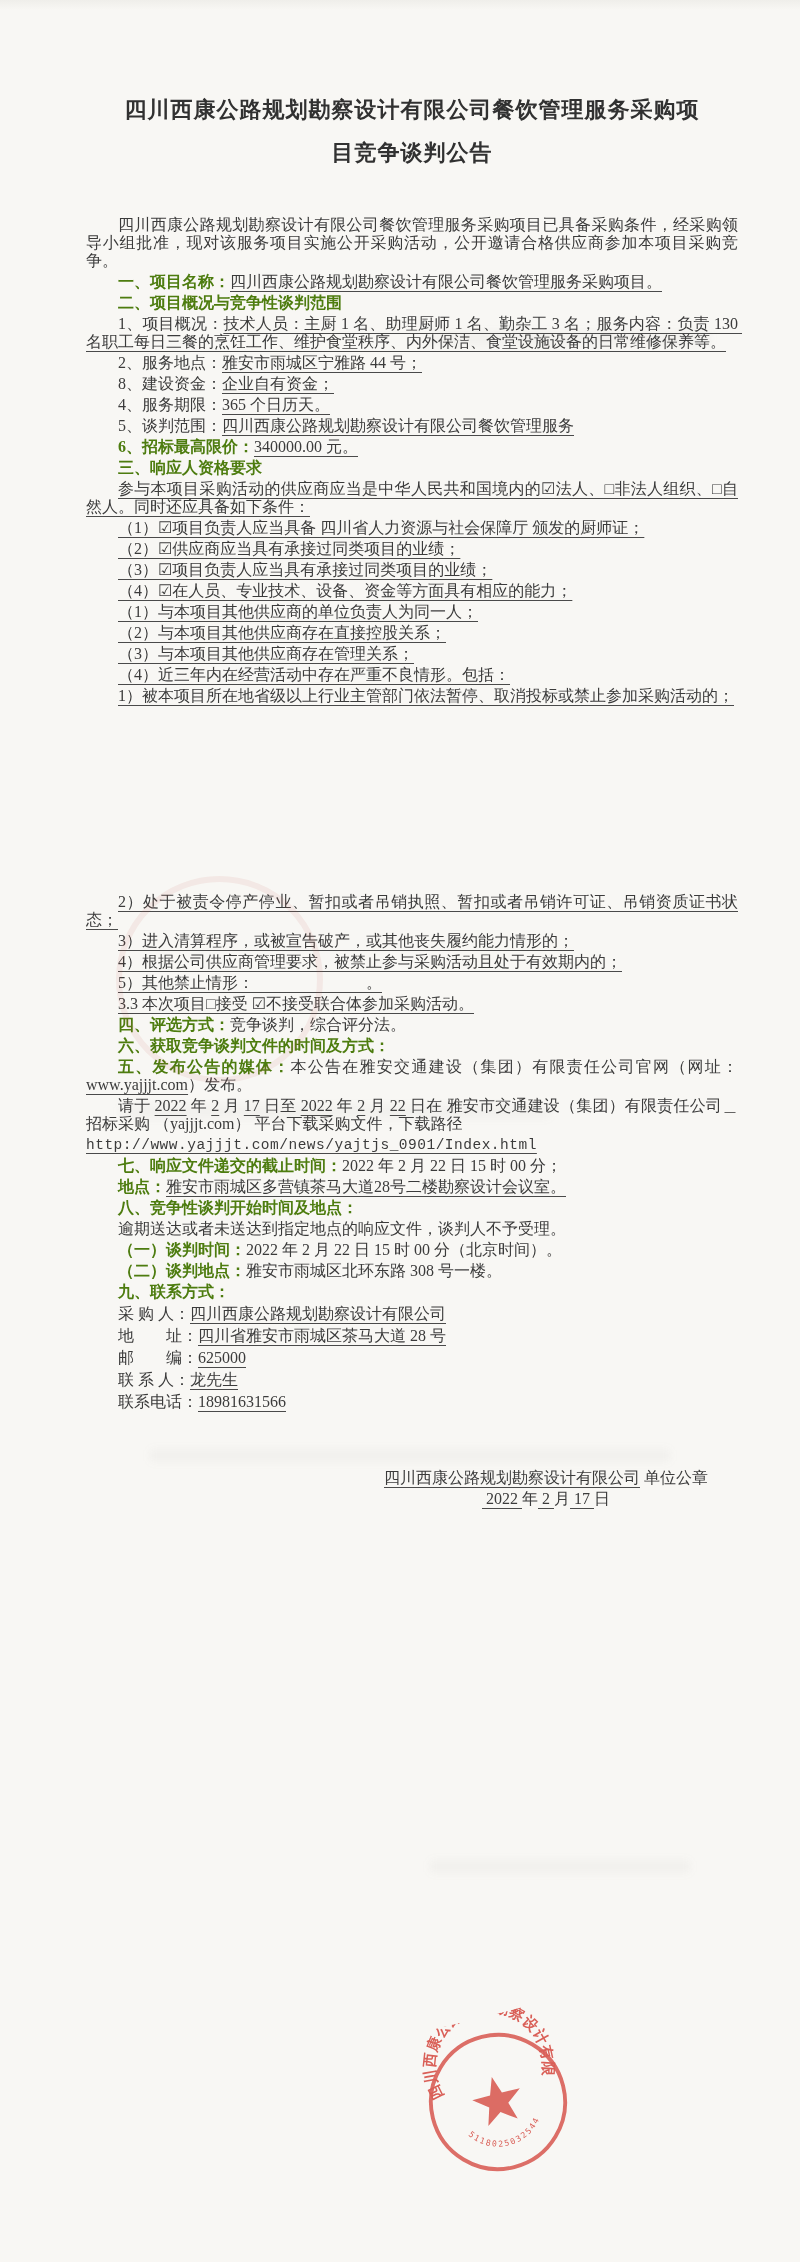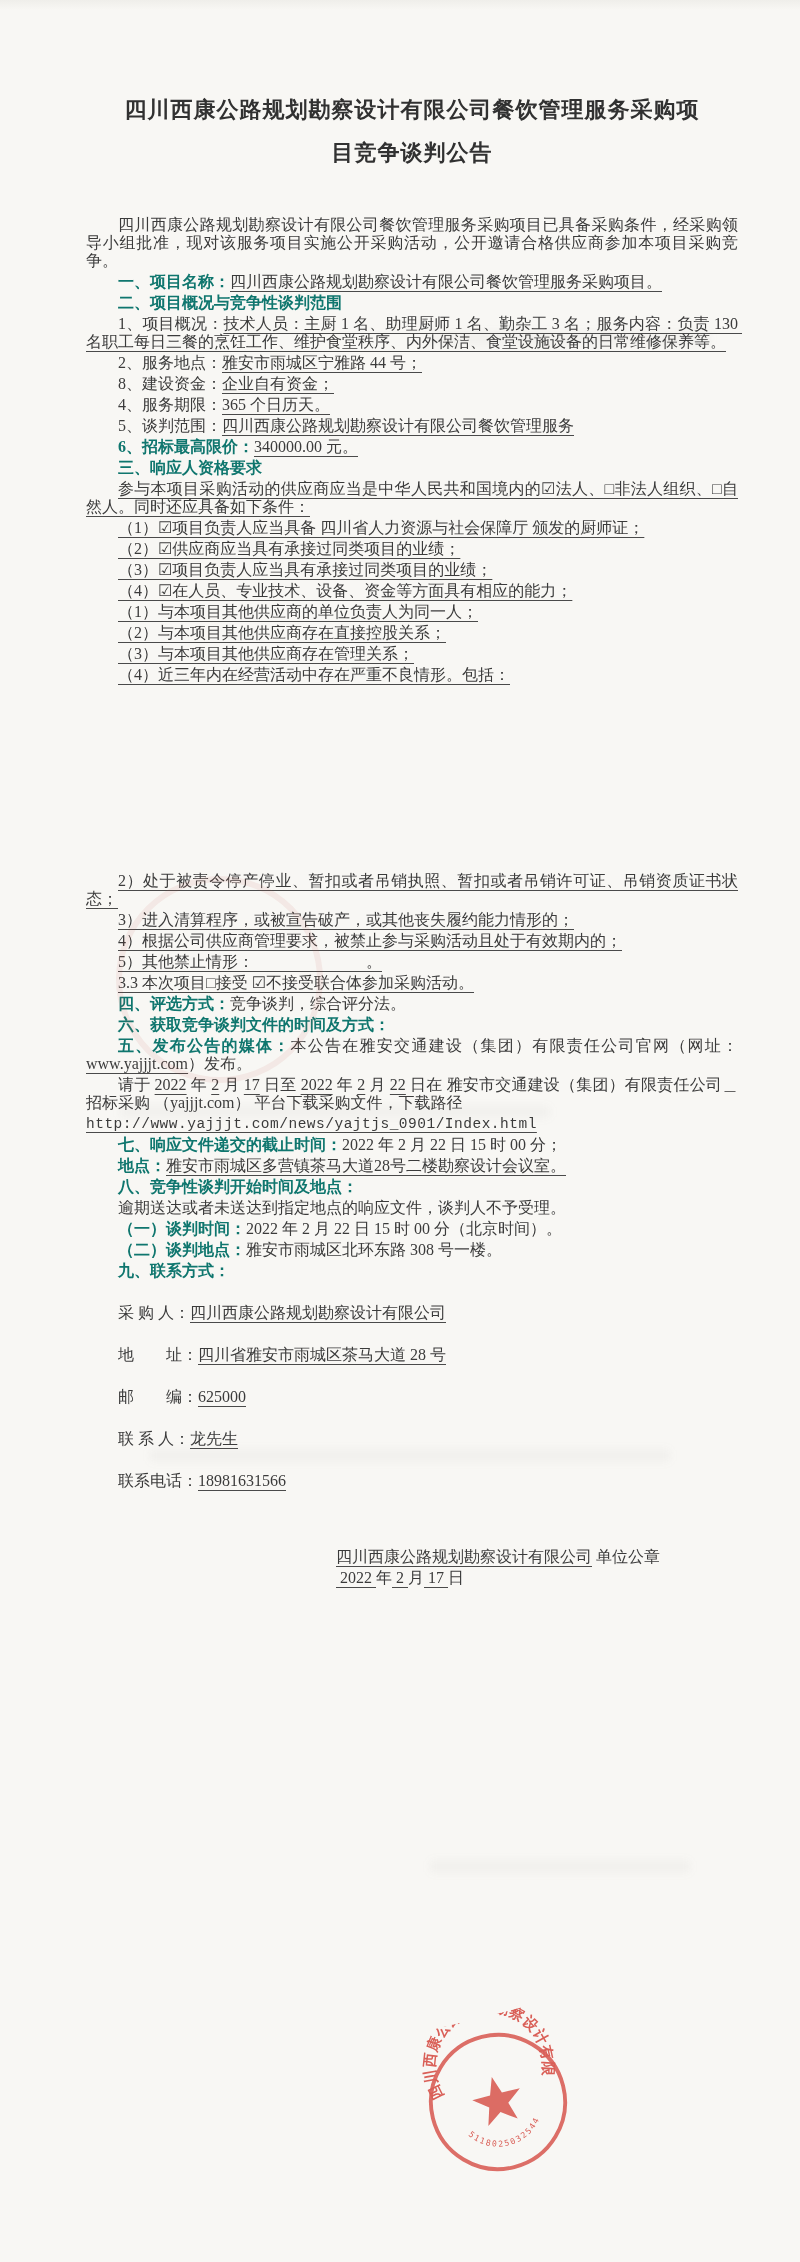--- a/index.html
+++ b/index.html
@@ -7,28 +7,28 @@
     width:800px;height:2262px;overflow:hidden;position:relative;
     background:linear-gradient(180deg,#efeeea 0px,#f8f7f4 10px,#f8f7f4 100%);
     font-family:"Liberation Serif","DejaVu Serif",serif;
     color:#3b3b3b;
   }
   .page{padding:84px 62px 0 86px;position:relative;}
   .title{font-size:22px;font-weight:bold;color:#313131;text-align:center;line-height:35px;letter-spacing:1px;margin-top:8px;}
   .para{font-size:16px;line-height:18px;margin:3px 0 0 0;text-align:justify;color:#3b3b3b;}
   .para span{white-space:pre-wrap;}
   .ind{text-indent:2em;}
-  .b{font-weight:bold;color:#0f766e;}
+  .b{font-weight:bold;color:#4d7c0f;}
   .u{text-decoration:underline;text-underline-offset:4px;text-decoration-thickness:1px;text-decoration-color:#4a4a4a;}
   .intro{margin-top:46px;}
   .mono{font-family:Liberation Mono, monospace;font-size:14.5px;letter-spacing:0.5px;}
   .gap{height:185px;}
-  .sp{margin-top:24px;}
+  .sp{margin-top:4px;}
   .sig{margin-top:58px;margin-left:250px;width:420px;text-align:center;position:relative;}
-  .sig .para{}
+  .sig .para{text-align:center;}
   
   .stamp{position:absolute;left:412px;top:2016px;width:172px;height:172px;transform:rotate(-14deg);opacity:0.85;}
   
   .ghost-ring{position:absolute;left:116px;top:876px;width:195px;height:195px;border:6px solid rgba(205,85,75,0.09);border-radius:50%;}
   .smudge{position:absolute;background:rgba(110,110,110,0.05);filter:blur(4px);border-radius:4px;}
   .sm1{left:430px;top:332px;width:280px;height:13px;}
   .sm2{left:150px;top:1449px;width:520px;height:13px;}
   .sm3{left:430px;top:1860px;width:260px;height:13px;}
   .sm4{left:120px;top:1106px;width:430px;height:12px;}
 </style>
@@ -55,20 +55,21 @@
   <p class="para ind b">三、响应人资格要求</p>
   <p class="para ind u">参与本项目采购活动的供应商应当是中华人民共和国境内的☑法人、□非法人组织、□自然人。同时还应具备如下条件：</p>
   <p class="para ind u">（1）☑项目负责人应当具备 四川省人力资源与社会保障厅 颁发的厨师证；</p>
   <p class="para ind u">（2）☑供应商应当具有承接过同类项目的业绩；</p>
   <p class="para ind u">（3）☑项目负责人应当具有承接过同类项目的业绩；</p>
   <p class="para ind u">（4）☑在人员、专业技术、设备、资金等方面具有相应的能力；</p>
   <p class="para ind u">（1）与本项目其他供应商的单位负责人为同一人；</p>
   <p class="para ind u">（2）与本项目其他供应商存在直接控股关系；</p>
   <p class="para ind u">（3）与本项目其他供应商存在管理关系；</p>
   <p class="para ind u">（4）近三年内在经营活动中存在严重不良情形。包括：</p>
+  <p class="para ind u">1）被本项目所在地省级以上行业主管部门依法暂停、取消投标或禁止参加采购活动的；</p>
 
   <div class="gap"></div>
 
   <p class="para ind u">2）处于被责令停产停业、暂扣或者吊销执照、暂扣或者吊销许可证、吊销资质证书状态；</p>
   <p class="para ind u">3）进入清算程序，或被宣告破产，或其他丧失履约能力情形的；</p>
   <p class="para ind u">4）根据公司供应商管理要求，被禁止参与采购活动且处于有效期内的；</p>
   <p class="para ind u">5）其他禁止情形：　　　　　　　。</p>
   <p class="para ind u">3.3 本次项目□接受 ☑不接受联合体参加采购活动。</p>
 
   <p class="para ind"><span class="b">四、评选方式：</span><span>竞争谈判，综合评分法。</span></p>

